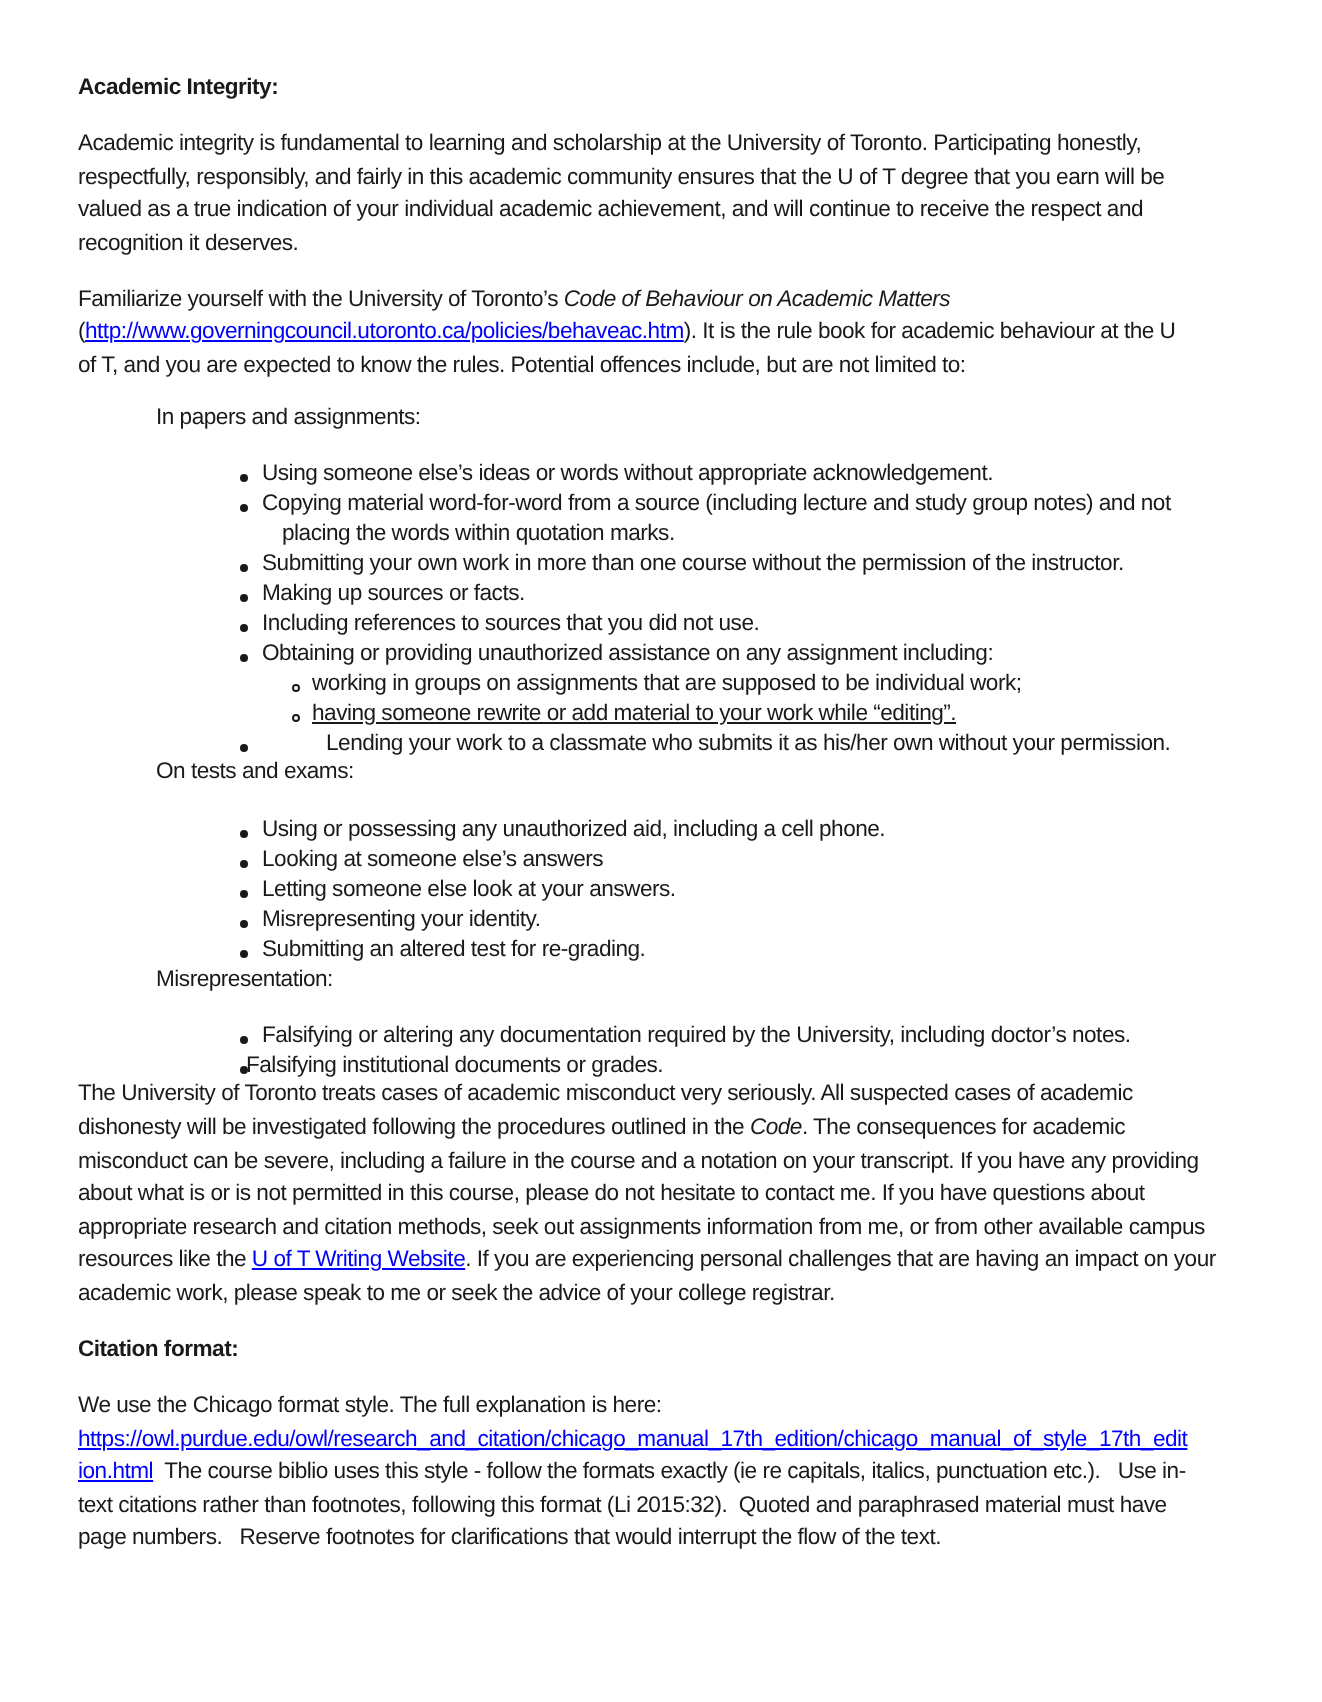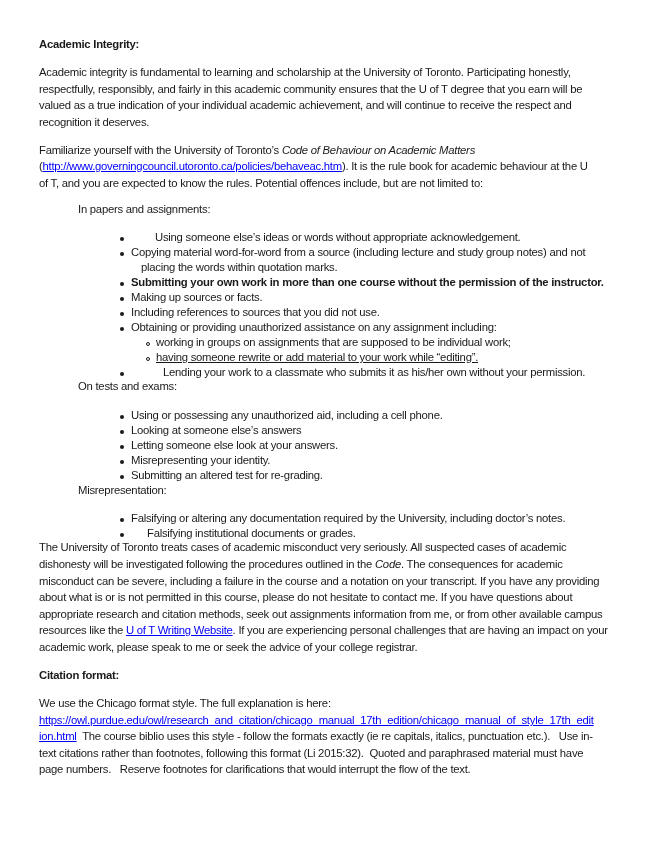--- a/index.html
+++ b/index.html
@@ -46,30 +46,30 @@
       <span>(</span><a class="link">http://www.governingcouncil.utoronto.ca/policies/behaveac.htm</a><span>). It is the rule book for academic behaviour at the U</span>
     </div>
     <div class="para-line" style="top:177px;">of T, and you are expected to know the rules. Potential offences include, but are not limited to:</div>
   </div>
 
   <div class="abs" style="top:203px;left:39px;">In papers and assignments:</div>
 
   <div>
     <div>
       <span class="bullet" style="top:237px;left:81px;"></span>
-      <div class="abs" style="top:231px;left:92px;margin-left:24px;">Using someone else’s ideas or words without appropriate acknowledgement.</div>
+      <div class="abs" style="top:231px;left:92px;">Using someone else’s ideas or words without appropriate acknowledgement.</div>
     </div>
     <div>
       <span class="bullet" style="top:252px;left:81px;"></span>
       <div class="abs" style="top:246px;left:92px;">Copying material word-for-word from a source (including lecture and study group notes) and not</div>
       <div class="abs" style="top:261px;left:102px;">placing the words within quotation marks.</div>
     </div>
     <div>
       <span class="bullet" style="top:282px;left:81px;"></span>
-      <div class="abs" style="top:276px;left:92px;font-weight:bold;">Submitting your own work in more than one course without the permission of the instructor.</div>
+      <div class="abs" style="top:276px;left:92px;">Submitting your own work in more than one course without the permission of the instructor.</div>
     </div>
     <div>
       <span class="bullet" style="top:297px;left:81px;"></span>
       <div class="abs" style="top:291px;left:92px;">Making up sources or facts.</div>
     </div>
     <div>
       <span class="bullet" style="top:312px;left:81px;"></span>
       <div class="abs" style="top:306px;left:92px;">Including references to sources that you did not use.</div>
     </div>
     <div>
@@ -119,21 +119,21 @@
 
   <div class="abs" style="top:484px;left:39px;">Misrepresentation:</div>
 
   <div>
     <div>
       <span class="bullet" style="top:518px;left:81px;"></span>
       <div class="abs" style="top:512px;left:92px;">Falsifying or altering any documentation required by the University, including doctor’s notes.</div>
     </div>
     <div>
       <span class="bullet" style="top:533px;left:81px;"></span>
-      <div class="abs" style="top:527px;left:108px;">Falsifying institutional documents or grades.</div>
+      <div class="abs" style="top:527px;left:84px;">Falsifying institutional documents or grades.</div>
     </div>
   </div>
 
   <div>
     <div class="para-line" style="top:541px;">The University of Toronto treats cases of academic misconduct very seriously. All suspected cases of academic</div>
     <div class="para-line" style="top:558px;">
       <span>dishonesty will be investigated following the procedures outlined in the </span><span class="ital">Code</span><span>. The consequences for academic</span>
     </div>
     <div class="para-line" style="top:575px;">misconduct can be severe, including a failure in the course and a notation on your transcript. If you have any providing</div>
     <div class="para-line" style="top:591px;">about what is or is not permitted in this course, please do not hesitate to contact me. If you have questions about</div>

